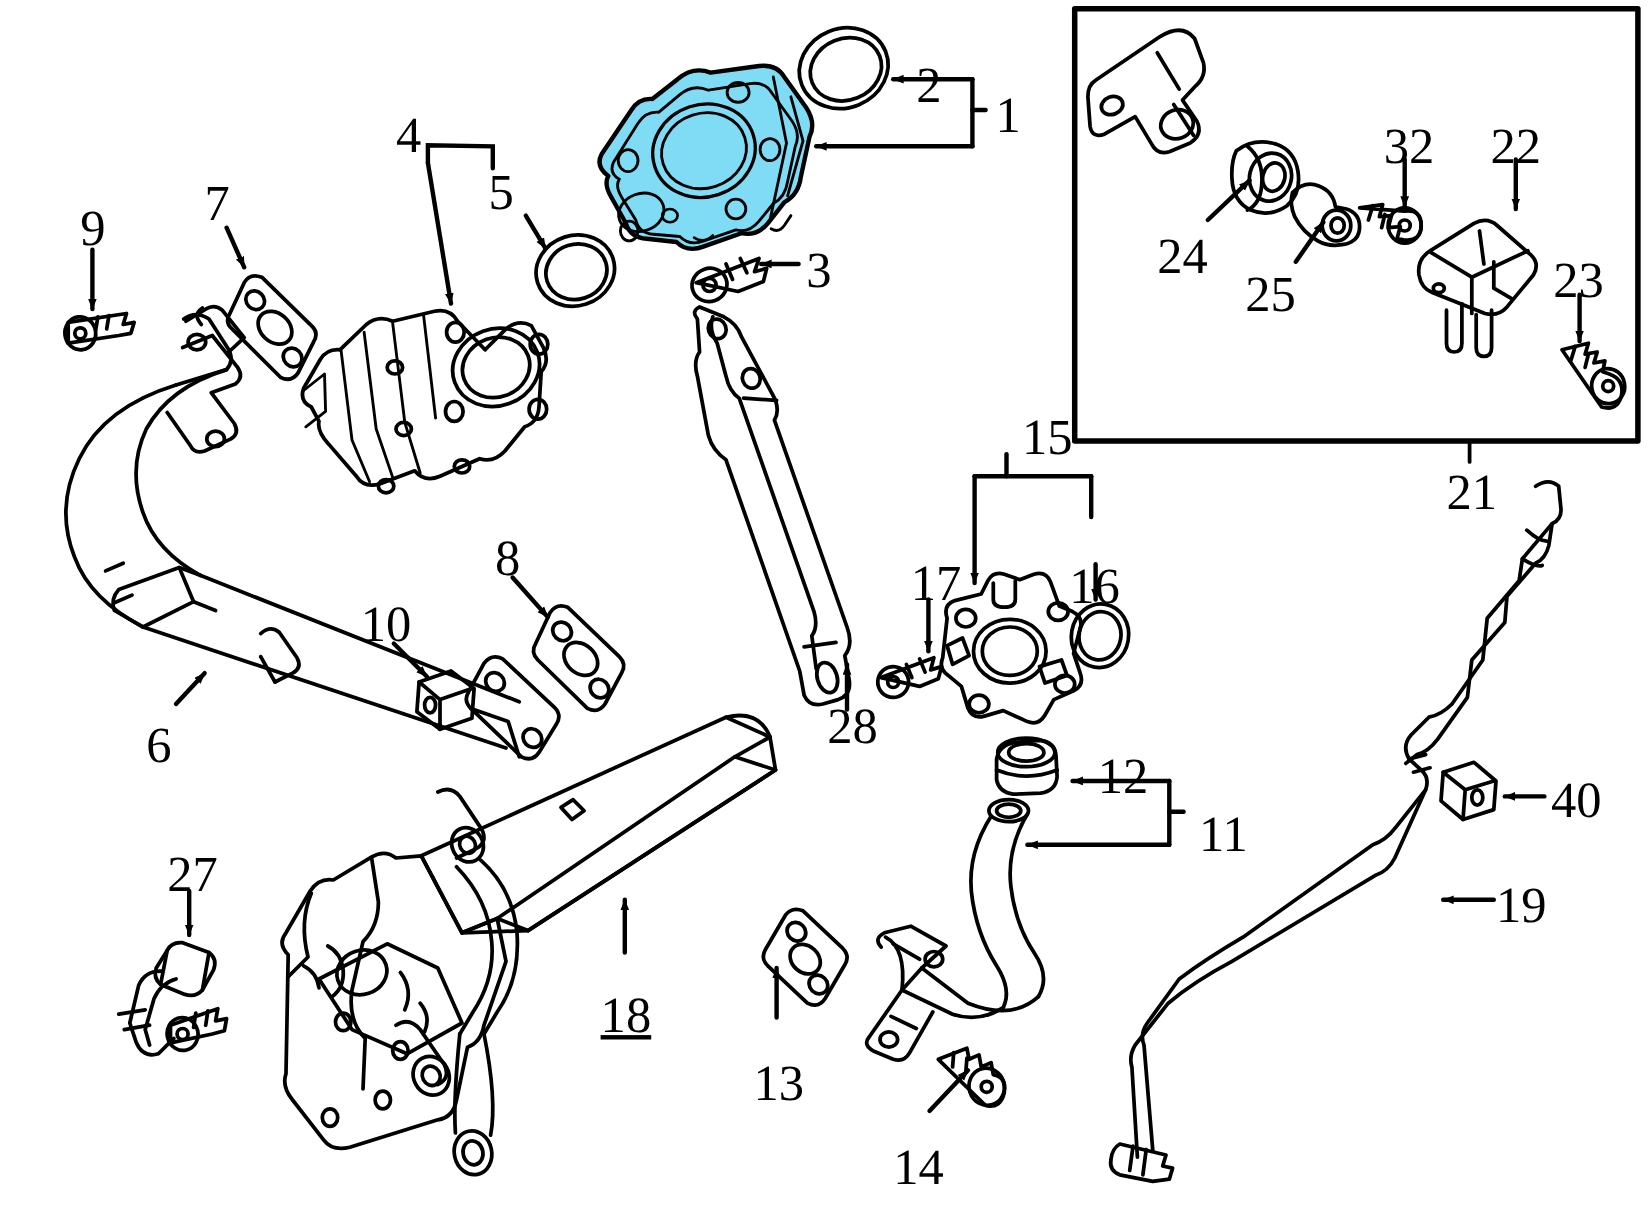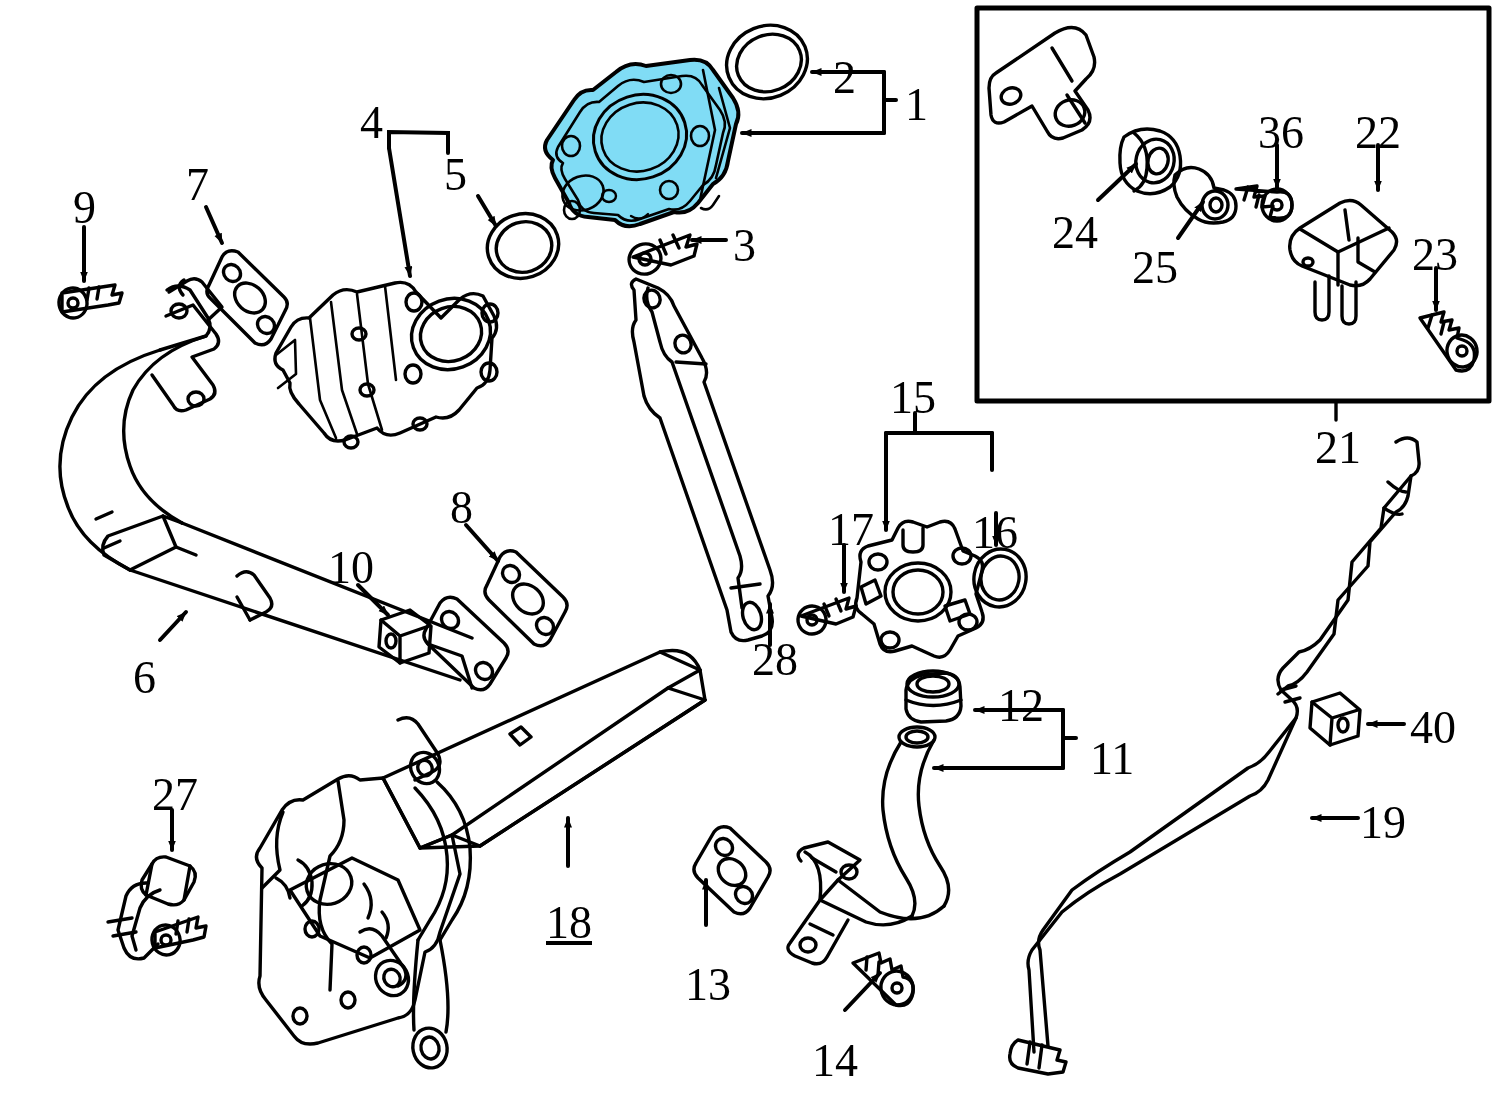--- a/index.html
+++ b/index.html
@@ -445,28 +445,28 @@
 <div class="callout" style="left:444px;top:152px;">5</div>
 <div class="callout" style="left:133px;top:655px;">6</div>
 <div class="callout" style="left:186px;top:162px;">7</div>
 <div class="callout" style="left:450px;top:485px;">8</div>
 <div class="callout" style="left:73px;top:185px;">9</div>
 <div class="callout" style="left:328px;top:545px;">10</div>
 <div class="callout" style="left:1090px;top:736px;">11</div>
 <div class="callout" style="left:998px;top:683px;text-align:center;">12</div>
 <div class="callout" style="left:685px;top:962px;text-align:center;">13</div>
 <div class="callout" style="left:812px;top:1038px;">14</div>
-<div class="callout" style="left:890px;top:375px;">15</div>
+<div class="callout" style="left:929px;top:375px;">15</div>
 <div class="callout" style="left:972px;top:482px;margin-top:28px;">16</div>
 <div class="callout" style="left:828px;top:507px;">17</div>
 <div class="callout" style="left:546px;top:900px;text-decoration:underline;">18</div>
 <div class="callout" style="left:1360px;top:800px;">19</div>
 <div class="callout" style="left:1410px;top:705px;">40</div>
 <div class="callout" style="left:1315px;top:425px;">21</div>
 <div class="callout" style="left:1355px;top:110px;">22</div>
 <div class="callout" style="left:1412px;top:232px;">23</div>
 <div class="callout" style="left:1052px;top:210px;">24</div>
 <div class="callout" style="left:1132px;top:245px;">25</div>
-<div class="callout" style="left:1258px;top:110px;">36</div>
+<div class="callout" style="left:1258px;top:110px;">32</div>
 <div class="callout" style="left:152px;top:772px;">27</div>
 <div class="callout" style="left:752px;top:637px;">28</div>
 
 </div>
 
 </body></html>

